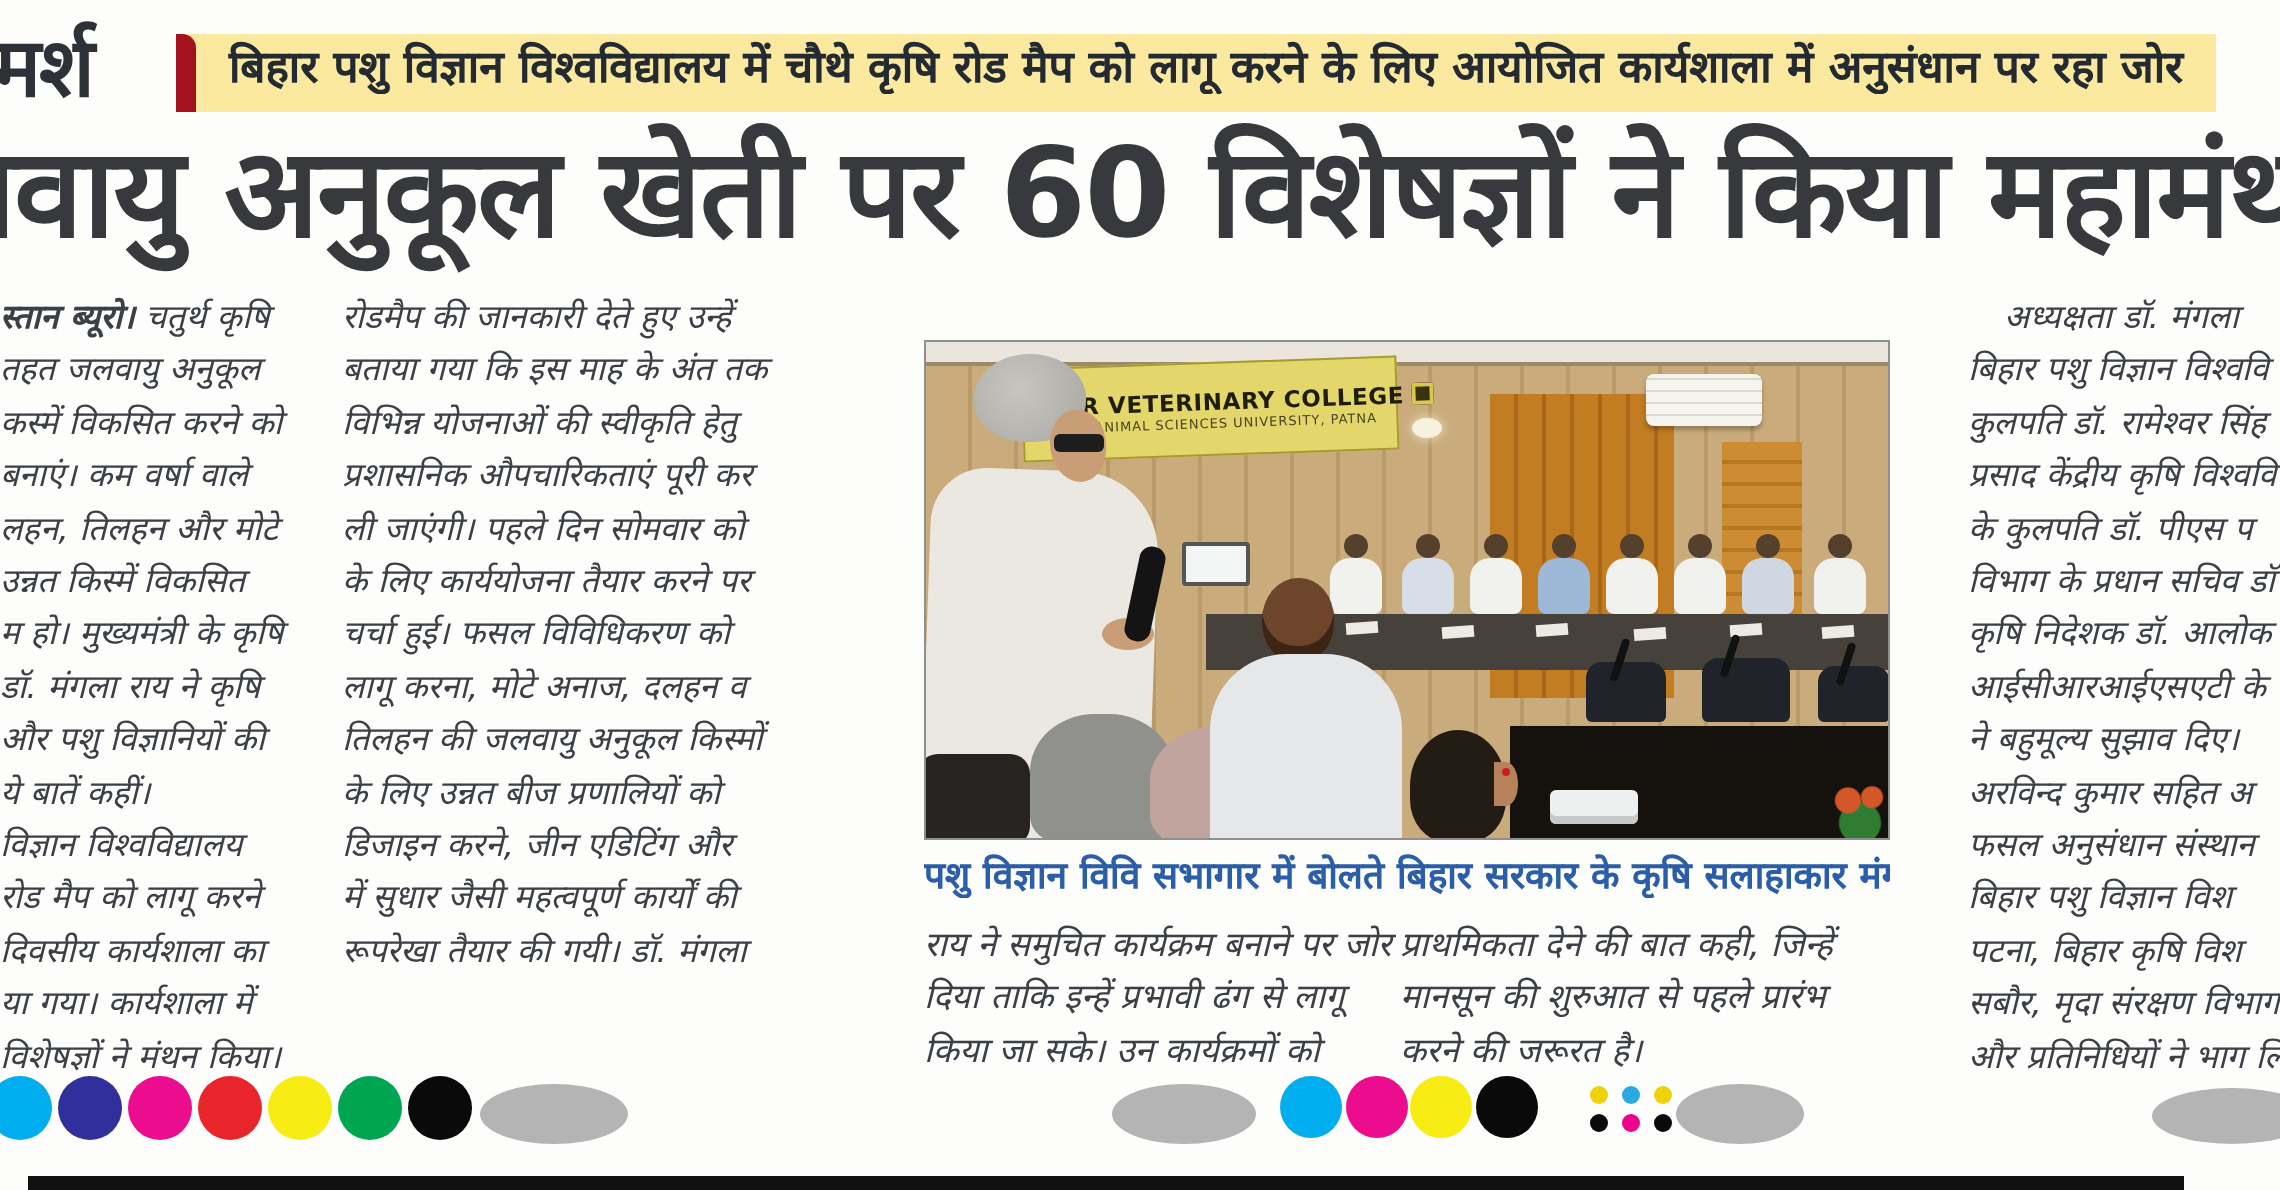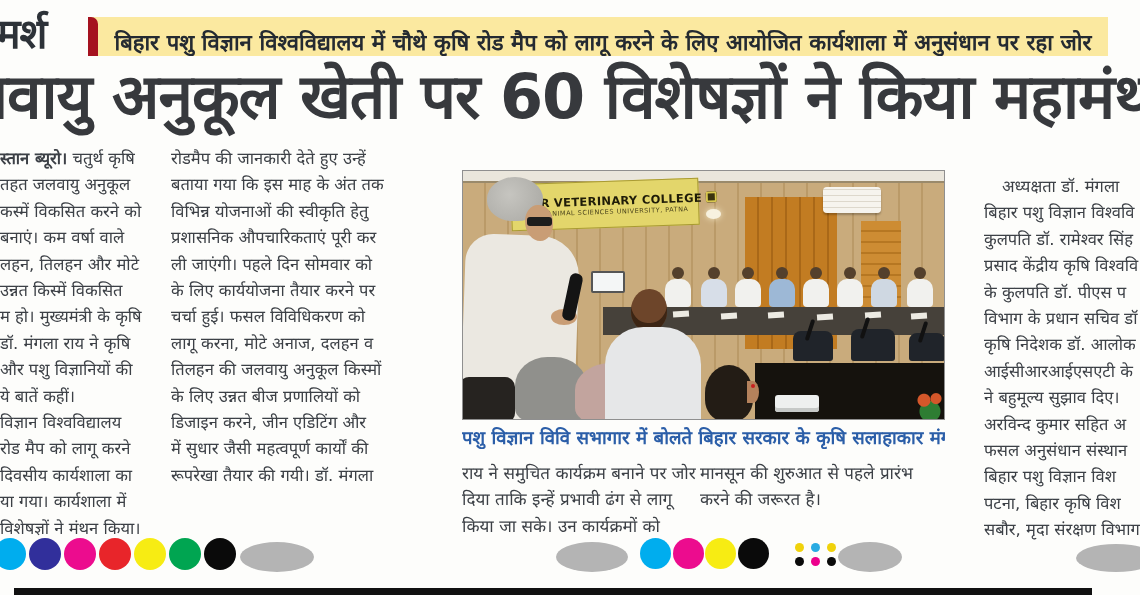--- a/index.html
+++ b/index.html
@@ -6,37 +6,37 @@
   html,body { width:1140px; height:595px; overflow:hidden; background:#fdfdfb;
               font-family:"DejaVu Sans", sans-serif; }
   .page { position:relative; width:1140px; height:595px; background:#fdfdfb; overflow:hidden; }
 
   
   .masthead { position:absolute; left:-4px; top:4px; font-size:41px; font-weight:bold;
               color:#2d3238; letter-spacing:-1px; }
 
   
   .kicker { position:absolute; left:88px; top:17px; width:1020px; height:39px;
-            display:flex; align-items:flex-end; }
+            display:flex; align-items:flex-start; }
   .kicker-bar { width:10px; height:39px; border-radius:0 7px 0 0; flex:0 0 10px; }
   .kicker-text { flex:1; text-align:center; font-size:22px; font-weight:bold; color:#242a31;
                  white-space:nowrap; overflow:hidden; }
 
   
   .headline { position:absolute; left:-34px; top:52px; width:1300px; font-size:62px;
               font-weight:bold; color:#37393d; white-space:nowrap; letter-spacing:-1px; }
 
   
   .col { position:absolute; color:#3c4046; font-size:16.5px; line-height:26.4px;
          overflow:hidden; }
-  .col .bline, .col div { white-space:nowrap; }
+  .col .bline, .col div { white-space:nowrap;font-style:italic; }
   .col1 { left:0;   top:146px; width:163px; height:400px; }
   .col2 { left:171px; top:146px; width:289px; height:400px; }
   .col5 { left:984px; top:146px; width:156px; height:400px; }
-  .col5 div:first-child { text-indent:18px;margin-top:28px; }
+  .col5 div:first-child { text-indent:18px; }
   .col3 { left:462px; top:460px; width:236px; height:85px; font-size:17px; }
   .col4 { left:700px; top:460px; width:248px; height:85px; font-size:17px; }
   .col1 .bline b { font-weight:bold; }
 
   
   .photo { position:absolute; left:462px; top:170px; width:483px; height:250px;
            border:1px solid #8f8f8f; background:#c9ab7c; overflow:hidden; }
   .ph-wall { position:absolute; inset:0;
              background:repeating-linear-gradient(90deg,#c9ab7c 0 21px,#ba9a68 21px 23px); }
   .ph-ceiling { position:absolute; left:0; top:0; width:100%; height:12px; background:#eae6dc;
@@ -277,20 +277,21 @@
   </figure>
 
   <div class="caption">पशु विज्ञान विवि सभागार में बोलते बिहार सरकार के कृषि सलाहाकार मंगला राय।</div>
 
   <div class="col col3">
       <div class="bline">राय ने समुचित कार्यक्रम बनाने पर जोर</div>
       <div class="bline">दिया ताकि इन्हें प्रभावी ढंग से लागू</div>
       <div class="bline">किया जा सके। उन कार्यक्रमों को</div>
     </div>
   <div class="col col4">
+      <div class="bline">प्राथमिकता देने की बात कही, जिन्हें</div>
       <div class="bline">मानसून की शुरुआत से पहले प्रारंभ</div>
       <div class="bline">करने की जरूरत है।</div>
     </div>
   <div class="col col5">
       <div class="bline">अध्यक्षता डॉ. मंगला</div>
       <div class="bline">बिहार पशु विज्ञान विश्ववि</div>
       <div class="bline">कुलपति डॉ. रामेश्वर सिंह</div>
       <div class="bline">प्रसाद केंद्रीय कृषि विश्ववि</div>
       <div class="bline">के कुलपति डॉ. पीएस प</div>
       <div class="bline">विभाग के प्रधान सचिव डॉ</div>

